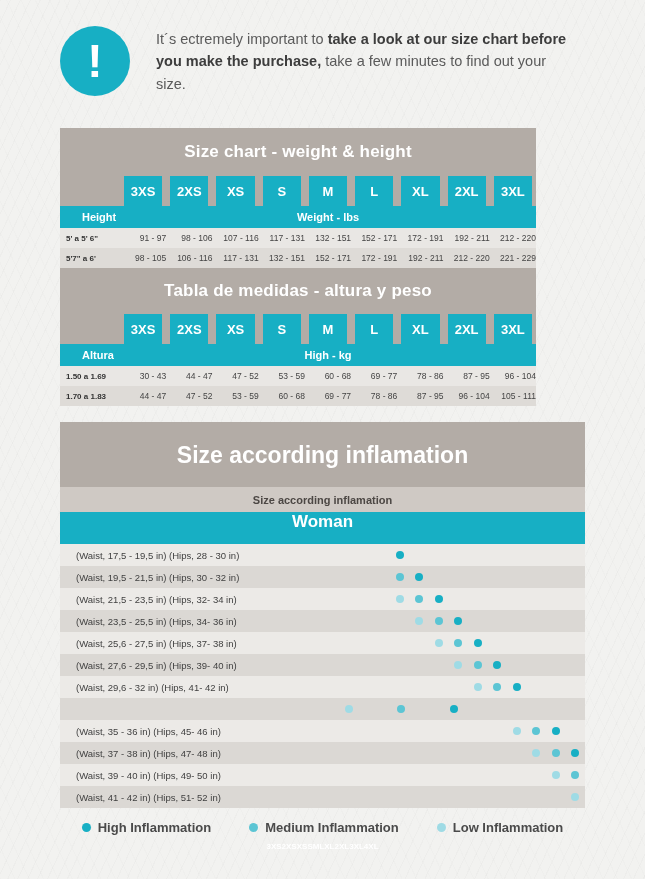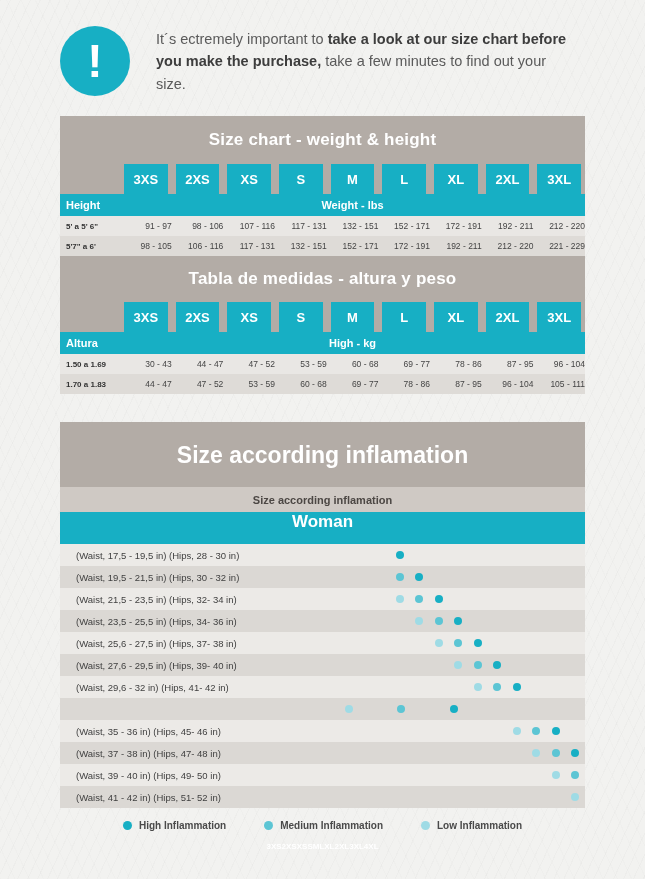--- a/index.html
+++ b/index.html
@@ -37,21 +37,21 @@
   .header-text{
     margin-left:26px;
     font-size:14.5px;line-height:1.55;color:#5a5a5a;
     padding-top:6px;
     max-width:420px;
   }
   .header-text b{color:#3d3d3d;font-weight:bold;}
 
   
   .chart-block{
-    position:absolute;left:60px;top:116px;width:525px;
+    position:absolute;left:60px;top:128px;width:476px;
   }
   .band-title{
     background:#b3aca6;color:#fff;
     text-align:center;font-weight:bold;font-size:17px;
     padding:14px 0 14px 0;
     letter-spacing:.2px;
   }
   .band-title.second{padding:13px 0 13px 0;}
 
   .size-head{
@@ -65,21 +65,21 @@
     background:#17afc4;
     margin:0 0 0 0;
     border-left:4px solid #b3aca6;
     border-right:4px solid #b3aca6;
   }
 
   .unit-row{
     display:flex;height:22px;background:#17afc4;color:#fff;
     font-size:11px;font-weight:bold;align-items:center;
   }
-  .unit-row .lead{flex:0 0 60px;padding-left:6px;box-sizing:border-box;}
+  .unit-row .lead{flex:0 0 60px;padding-left:22px;box-sizing:border-box;}
   .unit-row .mid{flex:1 1 0;text-align:center;}
 
   .data-row{
     display:flex;height:20px;font-size:8.5px;color:#444;align-items:center;
   }
   .data-row.odd{background:#e9e7e4;}
   .data-row.even{background:#dedbd7;}
   .data-row .lead{
     flex:0 0 60px;font-weight:bold;font-size:8px;color:#333;
     padding-left:6px;box-sizing:border-box;
@@ -120,21 +120,21 @@
   .infl-row .dots span{flex:1 1 0;display:flex;align-items:center;justify-content:center;}
   .dot{width:8px;height:8px;border-radius:50%;display:block;}
   .dot.high{background:#17afc4;}
   .dot.medium{background:#5cc5d4;}
   .dot.low{background:#9fdbe5;}
 
   
   .legend{
     position:absolute;left:60px;top:820px;width:525px;
     display:flex;justify-content:center;gap:38px;align-items:center;
-    font-size:10px;font-weight:bold;color:#4a4a4a;
+    font-size:13px;font-weight:bold;color:#4a4a4a;
   }
   .legend .item{display:flex;align-items:center;gap:7px;}
   .legend .dot{width:9px;height:9px;}
 </style>
 </head>
 <body>
 
 <div class="page">
   <div class="bg-texture"></div>
 

